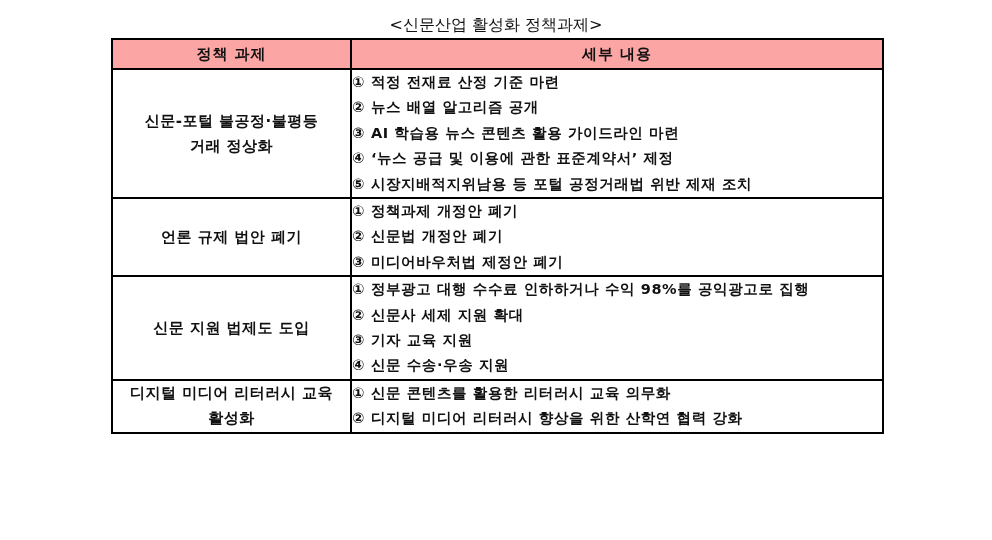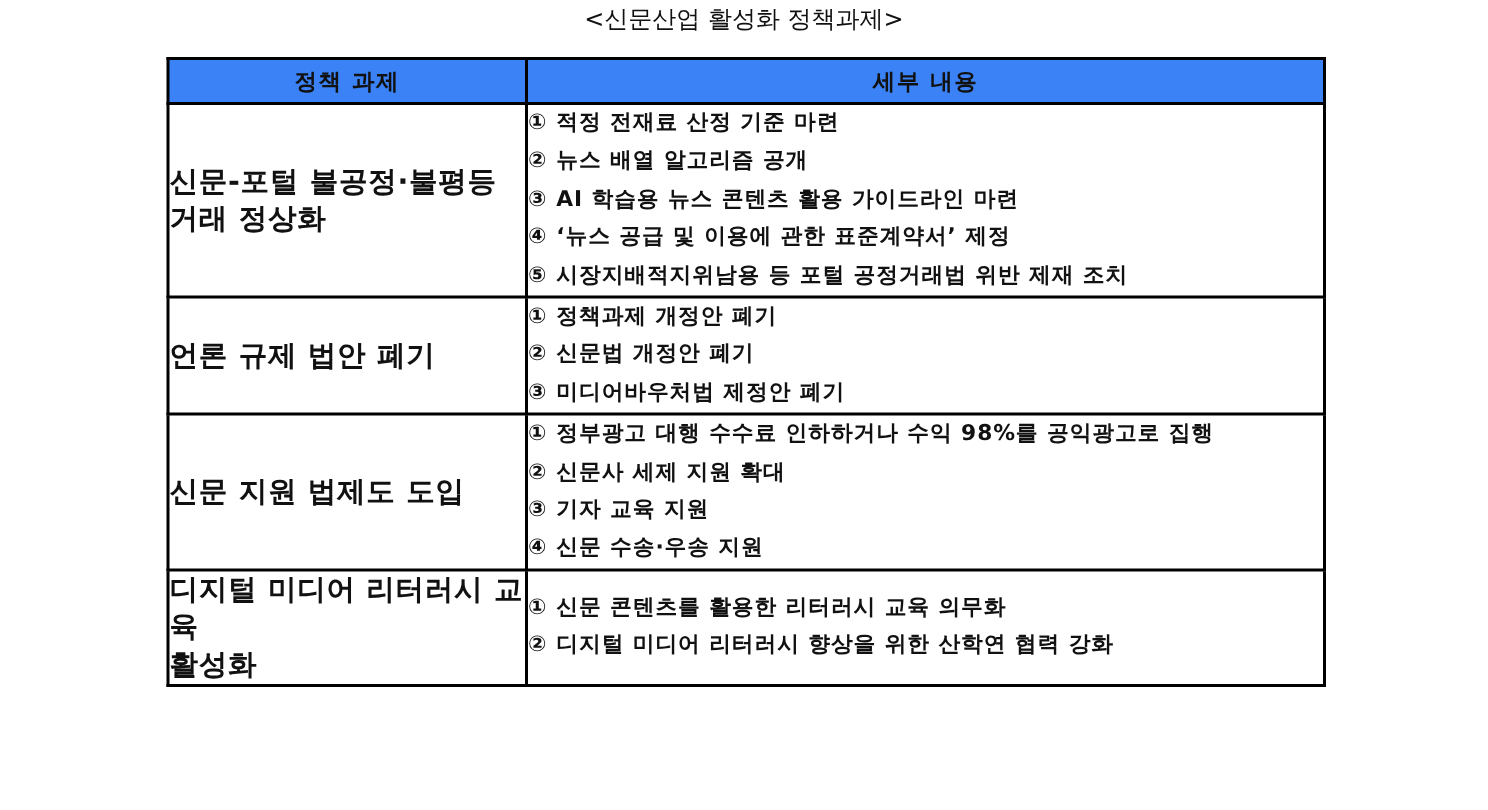--- a/index.html
+++ b/index.html
@@ -11,21 +11,21 @@
       width: 992px;
       height: 540px;
       position: relative;
       overflow: hidden;
       font-family: "DejaVu Sans", "Liberation Sans", sans-serif;
       color: #111111;
     }
     .caption {
       position: absolute;
       left: 0;
-      top: 2px;
+      top: 14px;
       width: 992px;
       text-align: center;
       font-size: 16px;
       line-height: 22px;
       color: #111;
     }
     table.policy {
       position: absolute;
       left: 111px;
       top: 38px;
@@ -35,30 +35,31 @@
       font-size: 14.5px;
     }
     table.policy th, table.policy td {
       border: 2px solid #000;
       padding: 0;
       vertical-align: middle;
     }
     table.policy col.c1 { width: 239px; }
     table.policy col.c2 { width: 532px; }
     table.policy thead th {
-      background: #3b82f6;
+      background: #fca5a5;
       height: 28px;
       font-weight: bold;
       text-align: center;
       font-size: 15px;
       letter-spacing: 1px;
     }
     td.task {
+      text-align: center;
       font-weight: bold;
-      font-size: 19px;
+      font-size: 15px;
       line-height: 25px;
       letter-spacing: 0.5px;
       padding: 0 4px;
     }
     td.details {
       padding: 0 6px;
       font-weight: bold;
     }
     .item {
       display: block;

